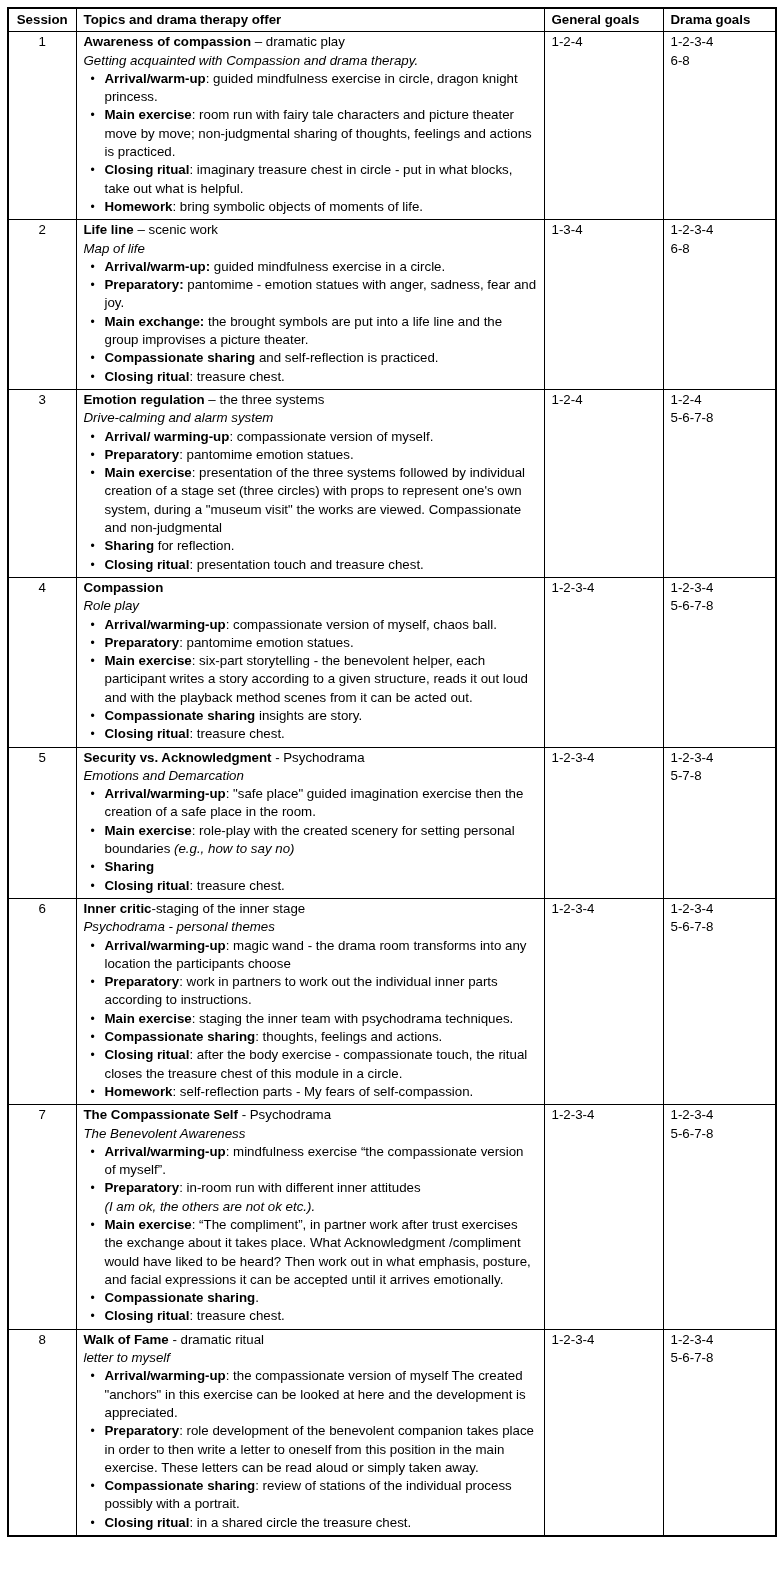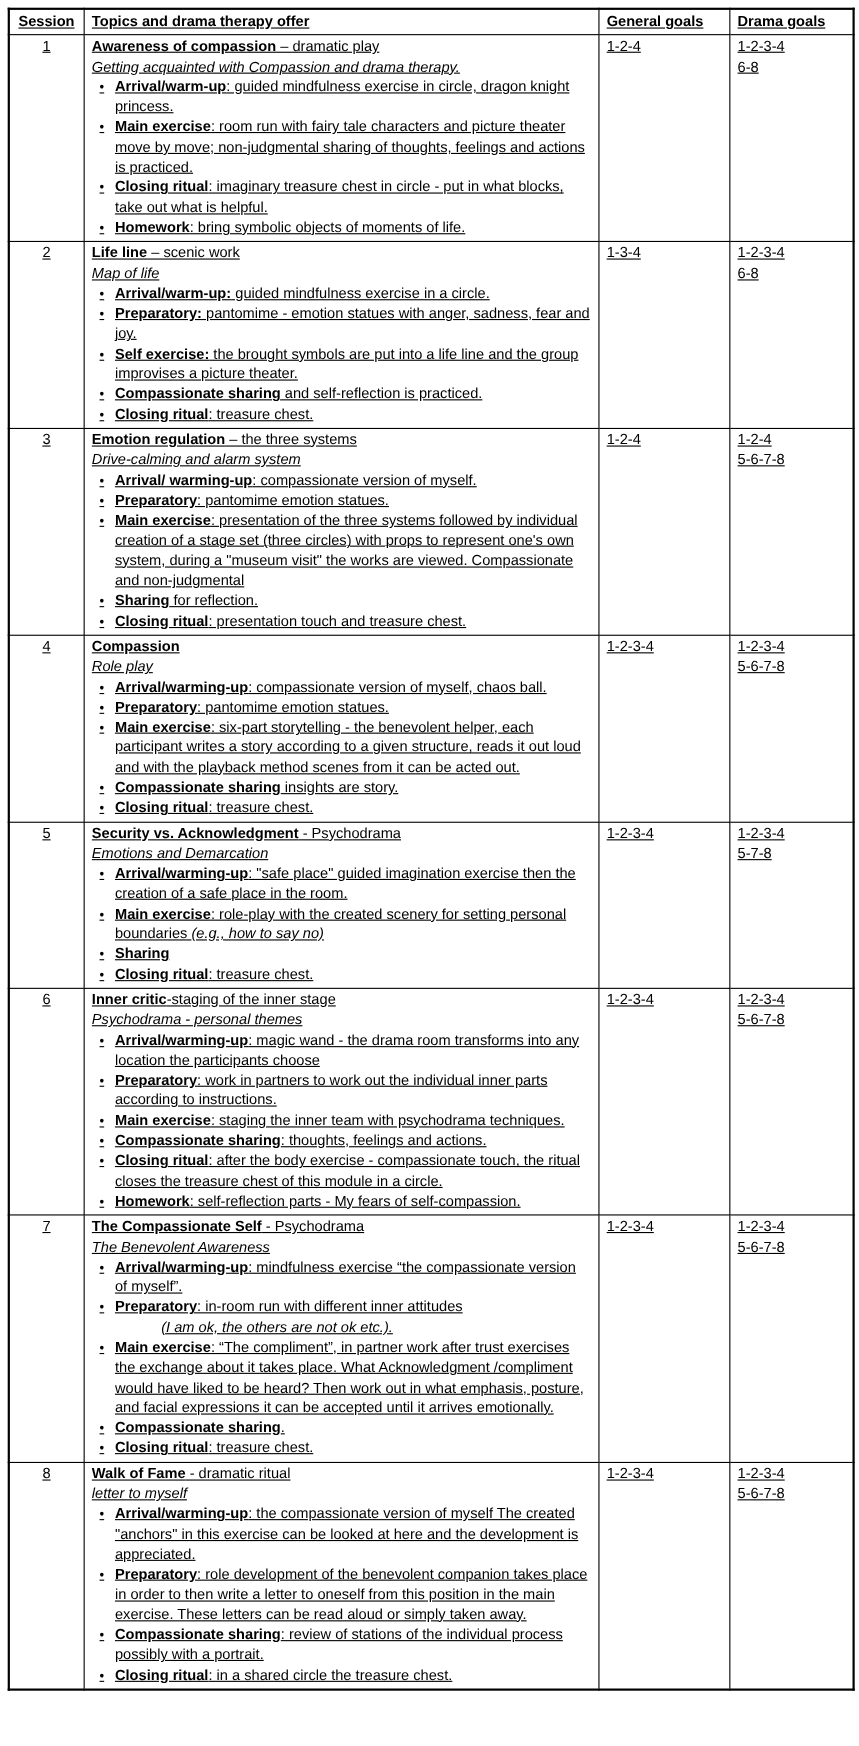--- a/index.html
+++ b/index.html
@@ -24,21 +24,20 @@
     width: 768px;
     border: 2px solid #000;
   }
   th, td {
     border: 1.5px solid #000;
     vertical-align: top;
     text-align: left;
     padding: 1px 7px 3px 7px;
     line-height: 18.3px;
     overflow: hidden;
-    text-decoration: underline;
   }
   th {
     font-weight: bold;
     padding: 2px 7px 2px 7px;
     white-space: nowrap;
   }
   th.col-session, td.session-cell {
     text-align: center;
   }
   b { font-weight: bold; text-align: center; }
@@ -53,21 +52,20 @@
     padding-left: 7px;
     font-size: 12px;
   }
   .bullet .bullet-text {
     flex: 1 1 auto;
     min-width: 0;
   }
   .indent-block {
     display: block;
     font-style: italic;
-    margin-left: 42px;
   }
   .goals-line { display: block; }
 </style>
 </head>
 <body>
 
 <div class="page">
   <table class="session-table">
     <colgroup>
       <col style="width:68px">
@@ -129,21 +127,21 @@
               <div class="bullet">
                 <span class="marker">•</span>
                 <span class="bullet-text"><b>Arrival/warm-up:</b><span> guided mindfulness exercise in a circle.</span></span>
               </div>
               <div class="bullet">
                 <span class="marker">•</span>
                 <span class="bullet-text"><b>Preparatory:</b><span> pantomime - emotion statues with anger, sadness, fear and joy.</span></span>
               </div>
               <div class="bullet">
                 <span class="marker">•</span>
-                <span class="bullet-text"><b>Self exercise:</b><span> the brought symbols are put into a life line and the group improvises a picture theater.</span></span>
+                <span class="bullet-text"><b>Main exchange:</b><span> the brought symbols are put into a life line and the group improvises a picture theater.</span></span>
               </div>
               <div class="bullet">
                 <span class="marker">•</span>
                 <span class="bullet-text"><b>Compassionate sharing</b><span> and self-reflection is practiced.</span></span>
               </div>
               <div class="bullet">
                 <span class="marker">•</span>
                 <span class="bullet-text"><b>Closing ritual</b><span>: treasure chest.</span></span>
               </div>
             </div>

